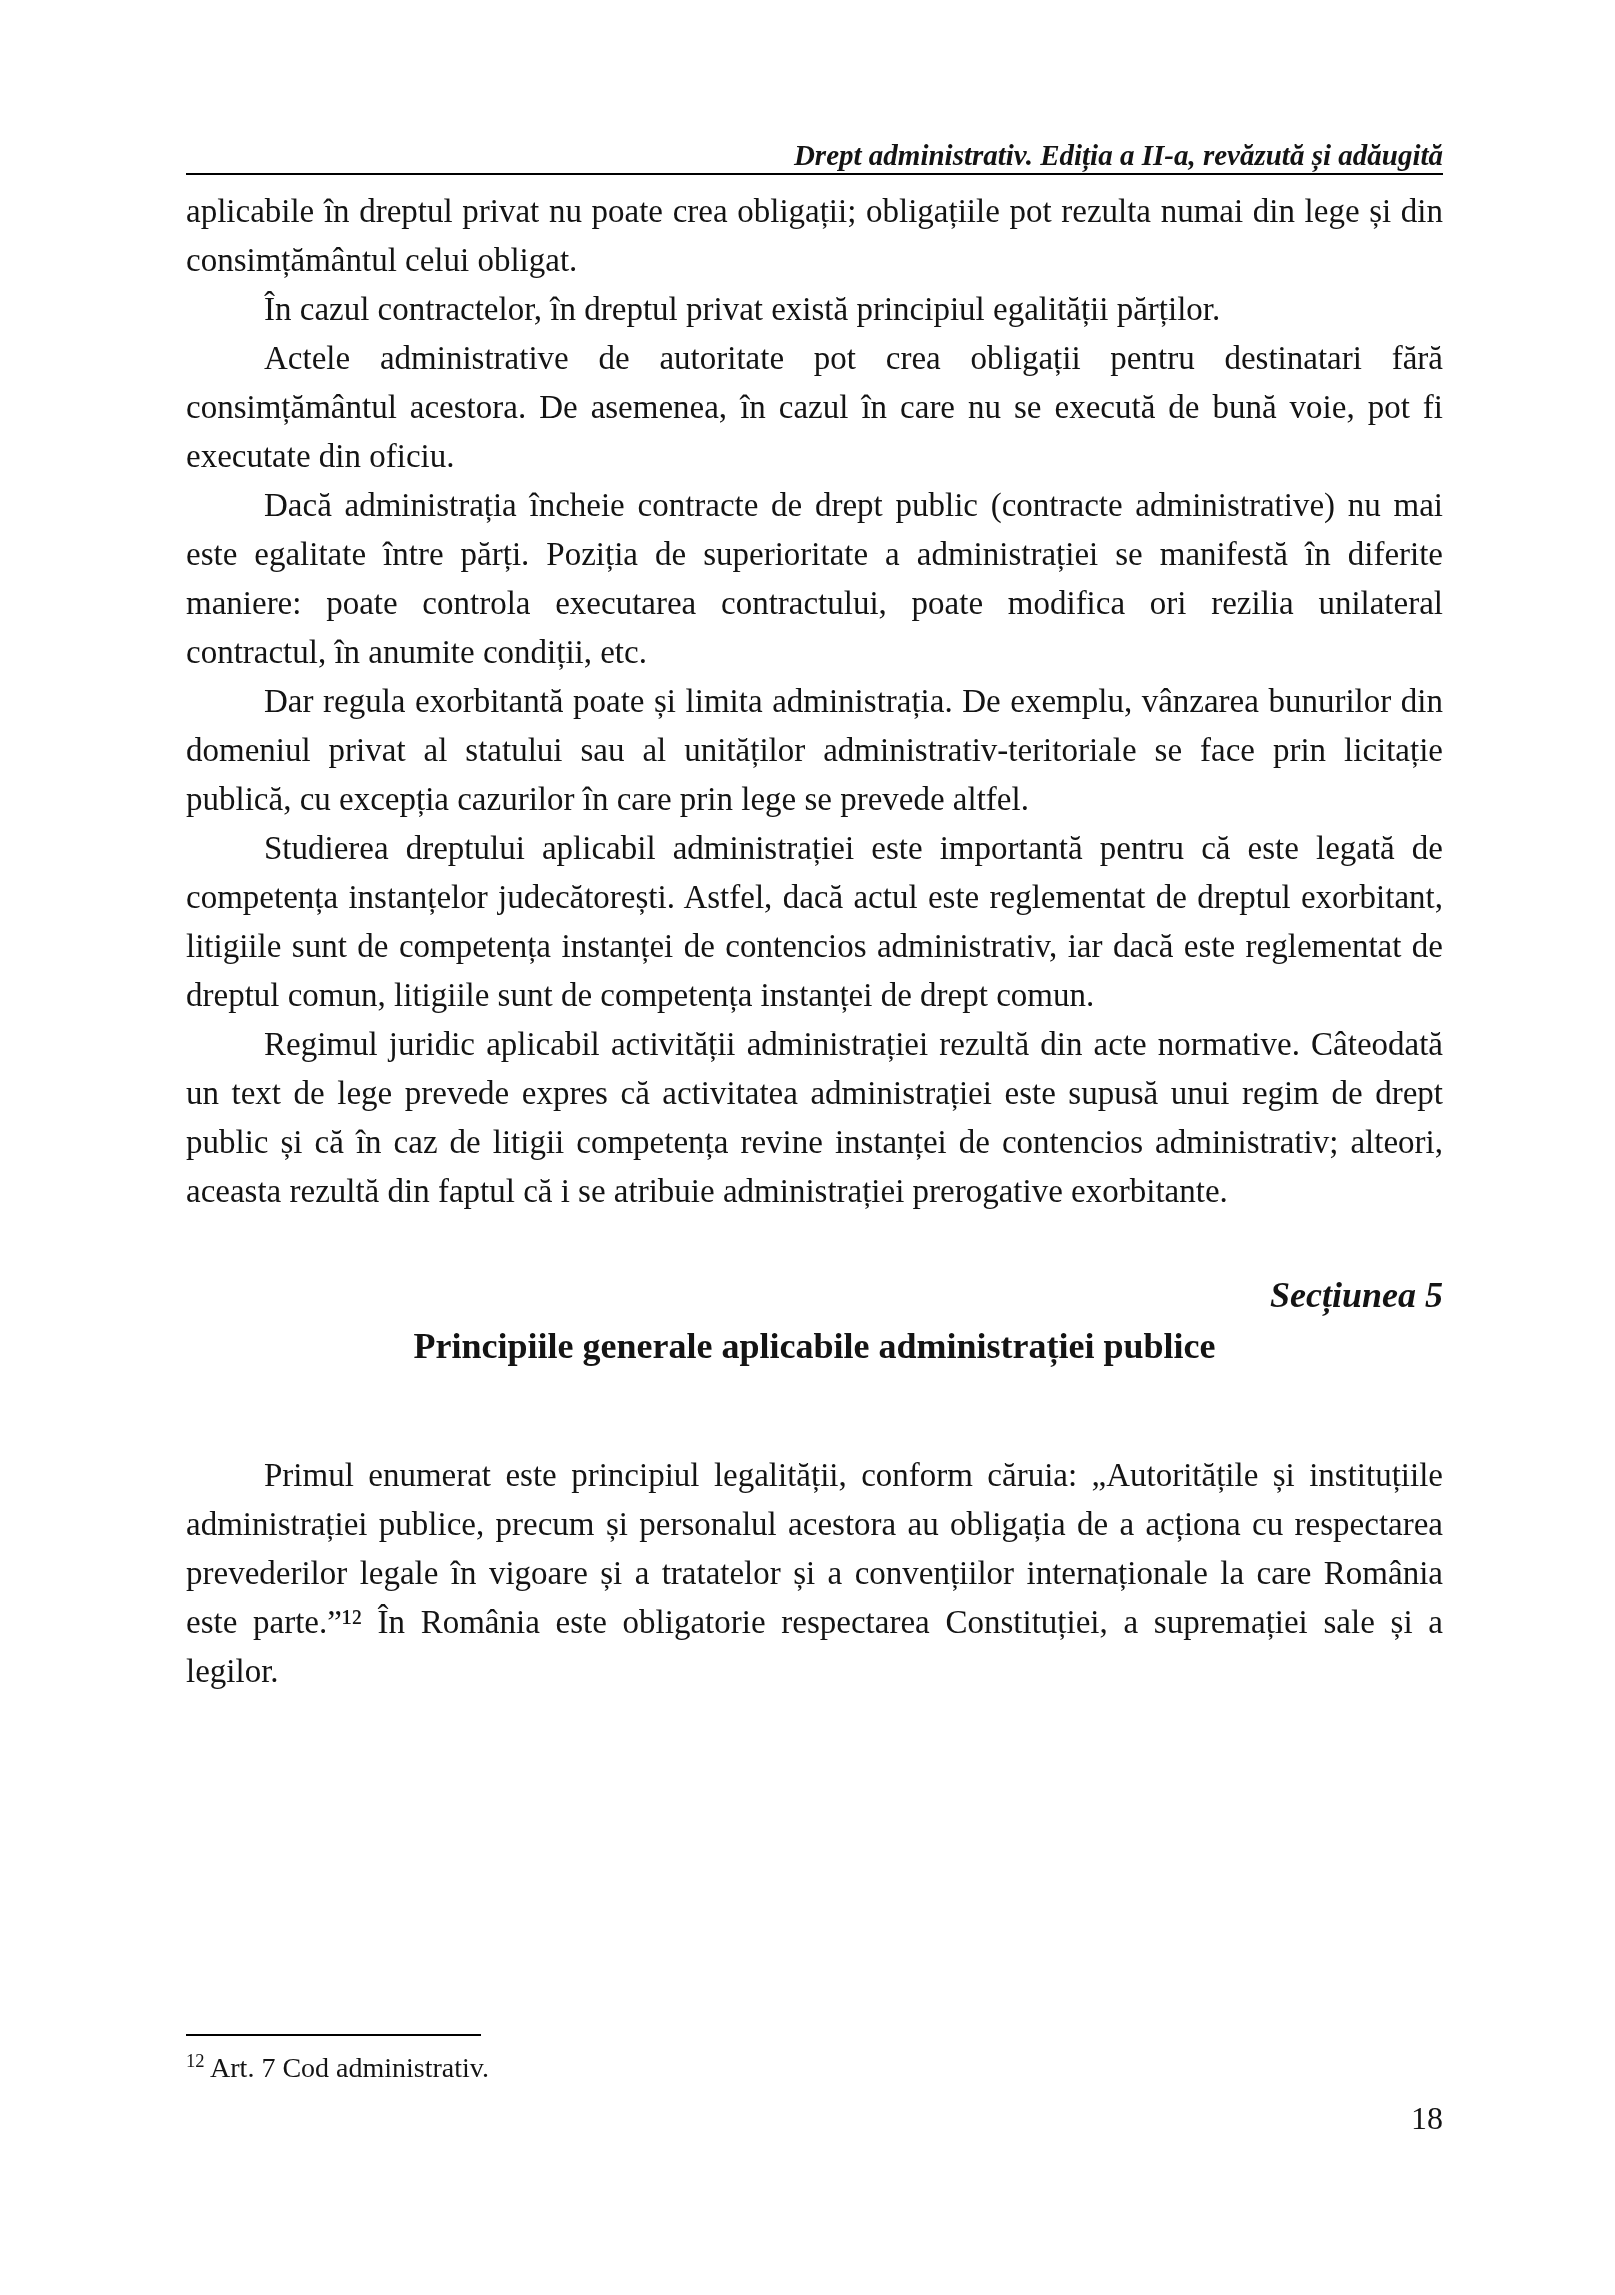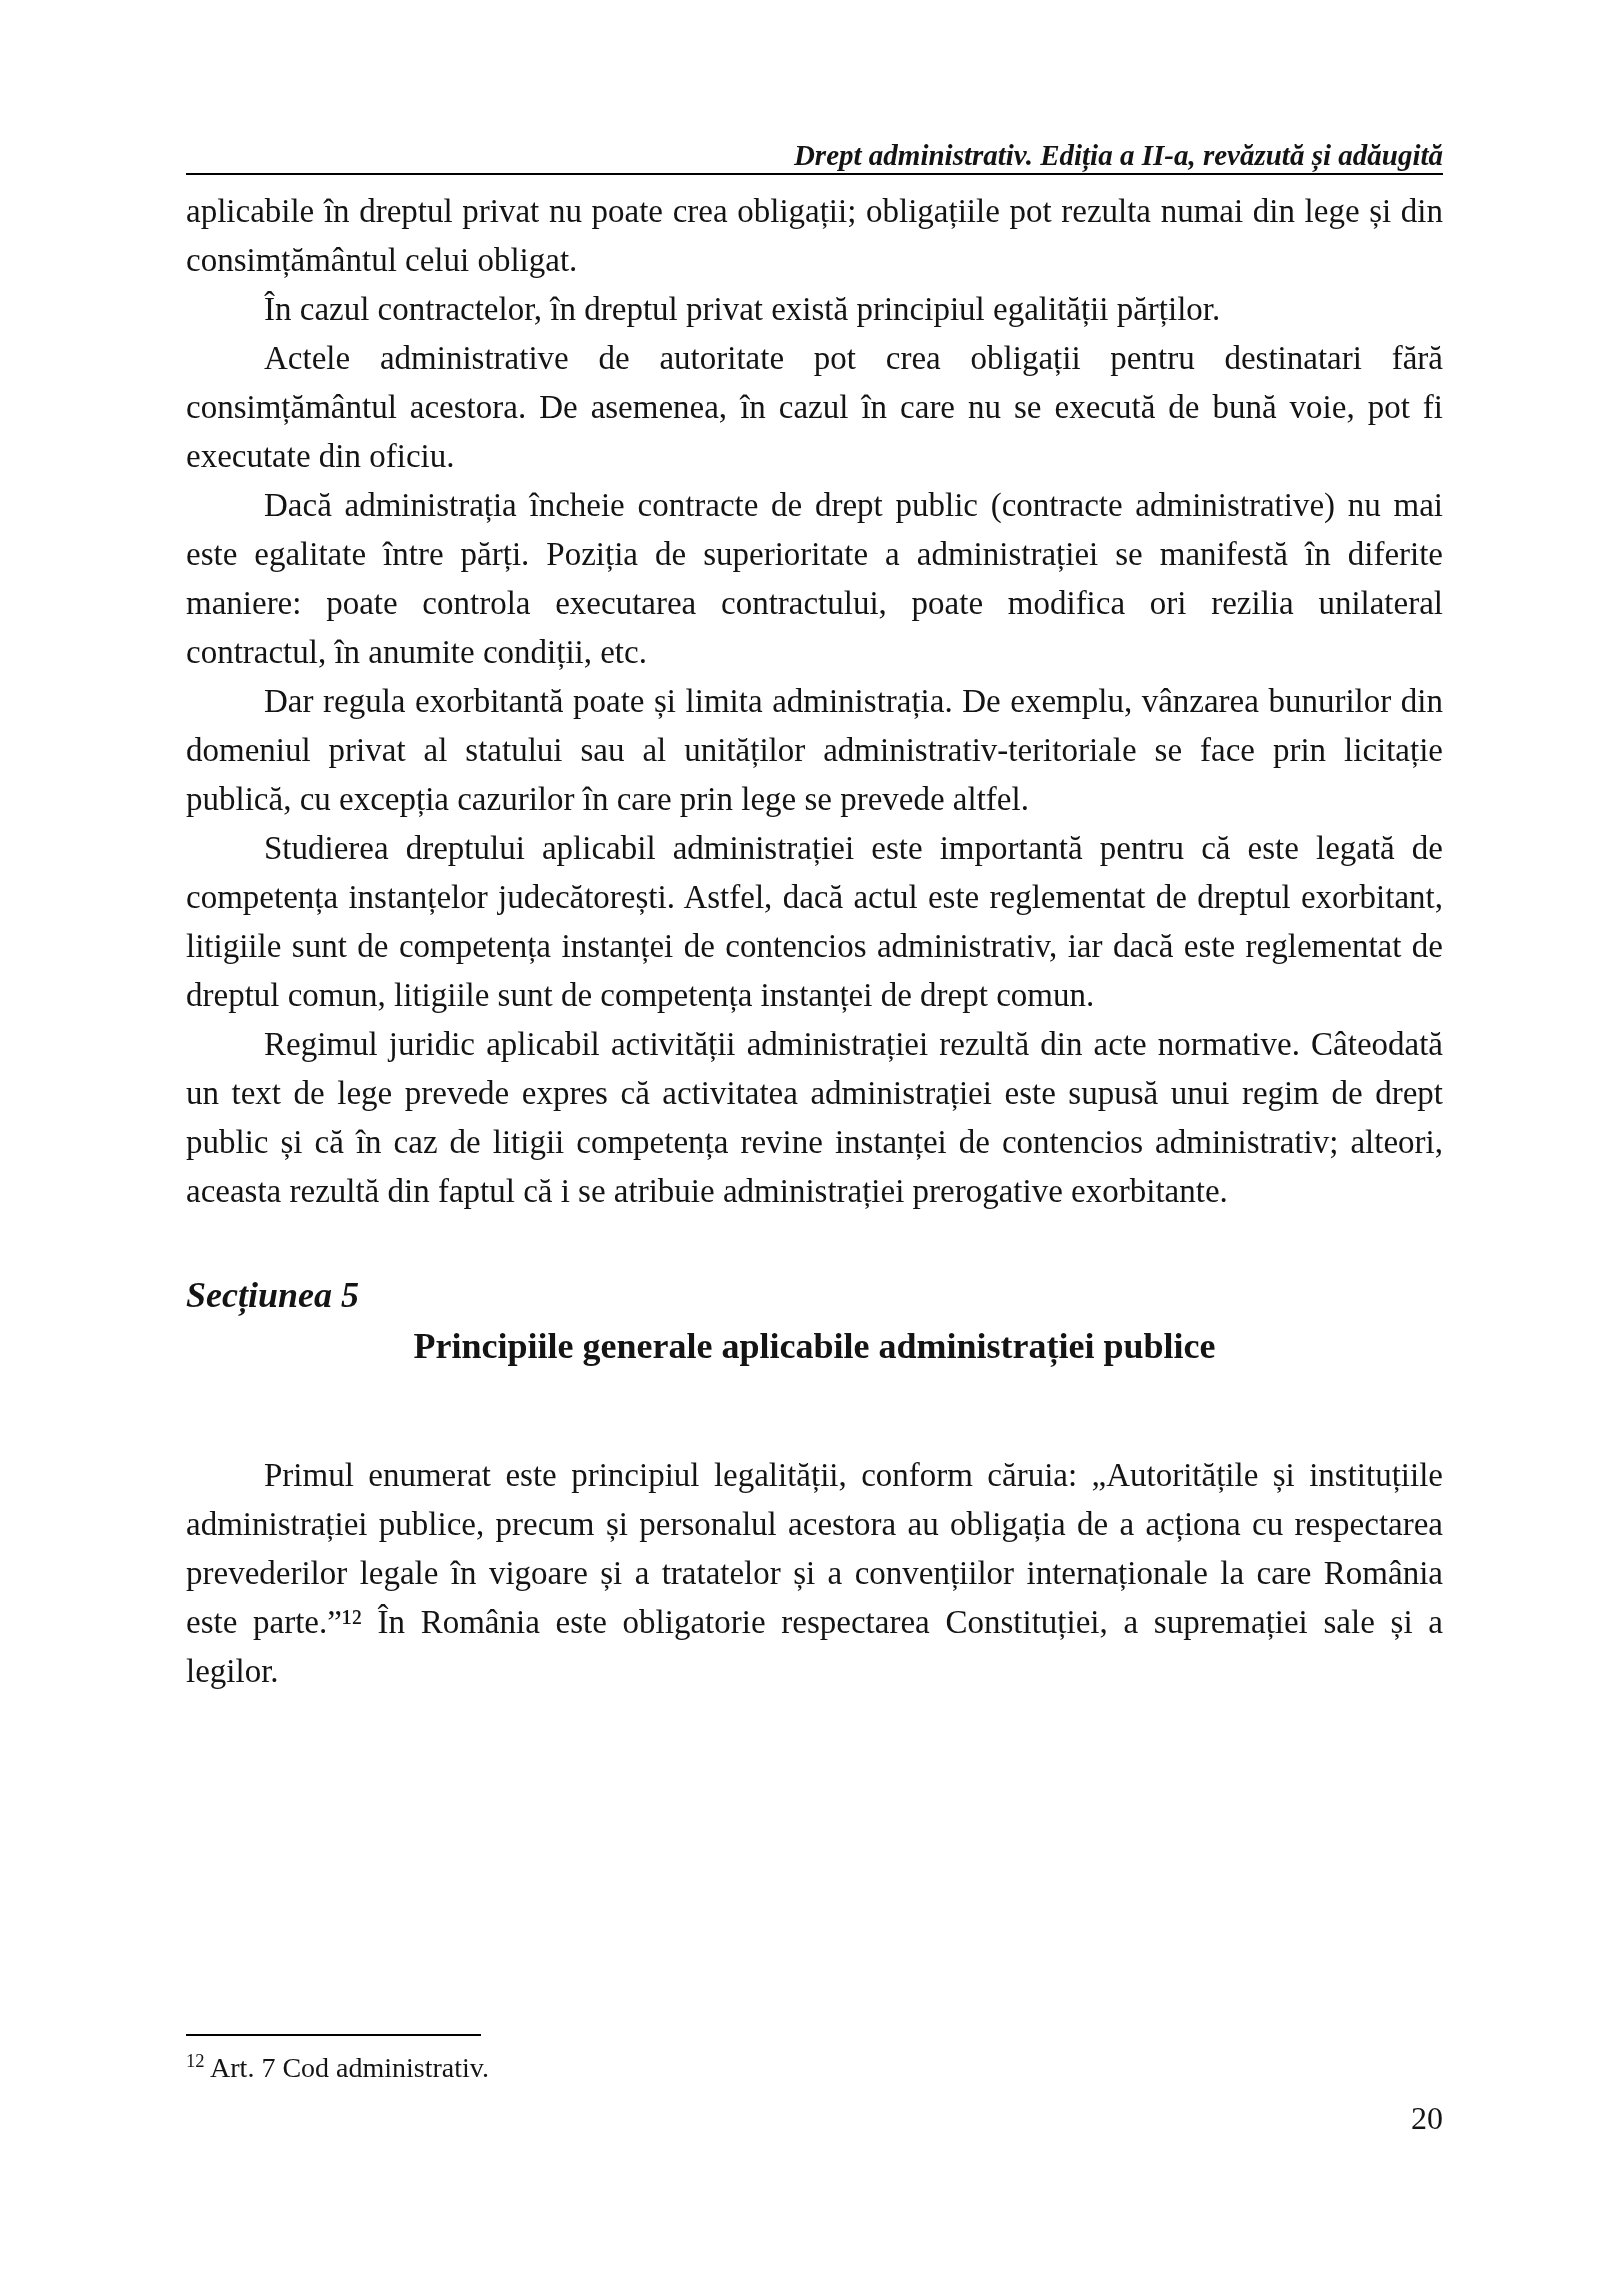--- a/index.html
+++ b/index.html
@@ -35,21 +35,21 @@
     line-height: 49px;
     text-align: justify;
   }
   main p {
     margin: 0;
     text-indent: 78px;
   }
   main p.noindent { text-indent: 0; }
   .section-label {
     margin: 54px 0 0 0;
-    text-align: left;
+    text-align: right;
     font-size: 36px;
     line-height: 51px;
     font-style: italic;
     font-weight: bold;
   }
   .section-title {
     margin: 0 0 79px 0;
     text-align: center;
     font-size: 36px;
     line-height: 51px;
@@ -111,16 +111,16 @@
       <p>Primul enumerat este principiul legalității, conform căruia: „Autoritățile și instituțiile administrației publice, precum și personalul acestora au obligația de a acționa cu respectarea prevederilor legale în vigoare și a tratatelor și a convențiilor internaționale la care România este parte.”¹² În România este obligatorie respectarea Constituției, a supremației sale și a legilor.</p>
     </main>
 
   </div>
 
   <div class="footnote">
     <div class="footnote-rule"></div>
     <p class="footnote-text"><sup>12</sup> <span>Art. 7 Cod administrativ.</span></p>
   </div>
 
-  <div class="page-number">20</div>
+  <div class="page-number">18</div>
 
 </div>
 
 
 </body></html>

